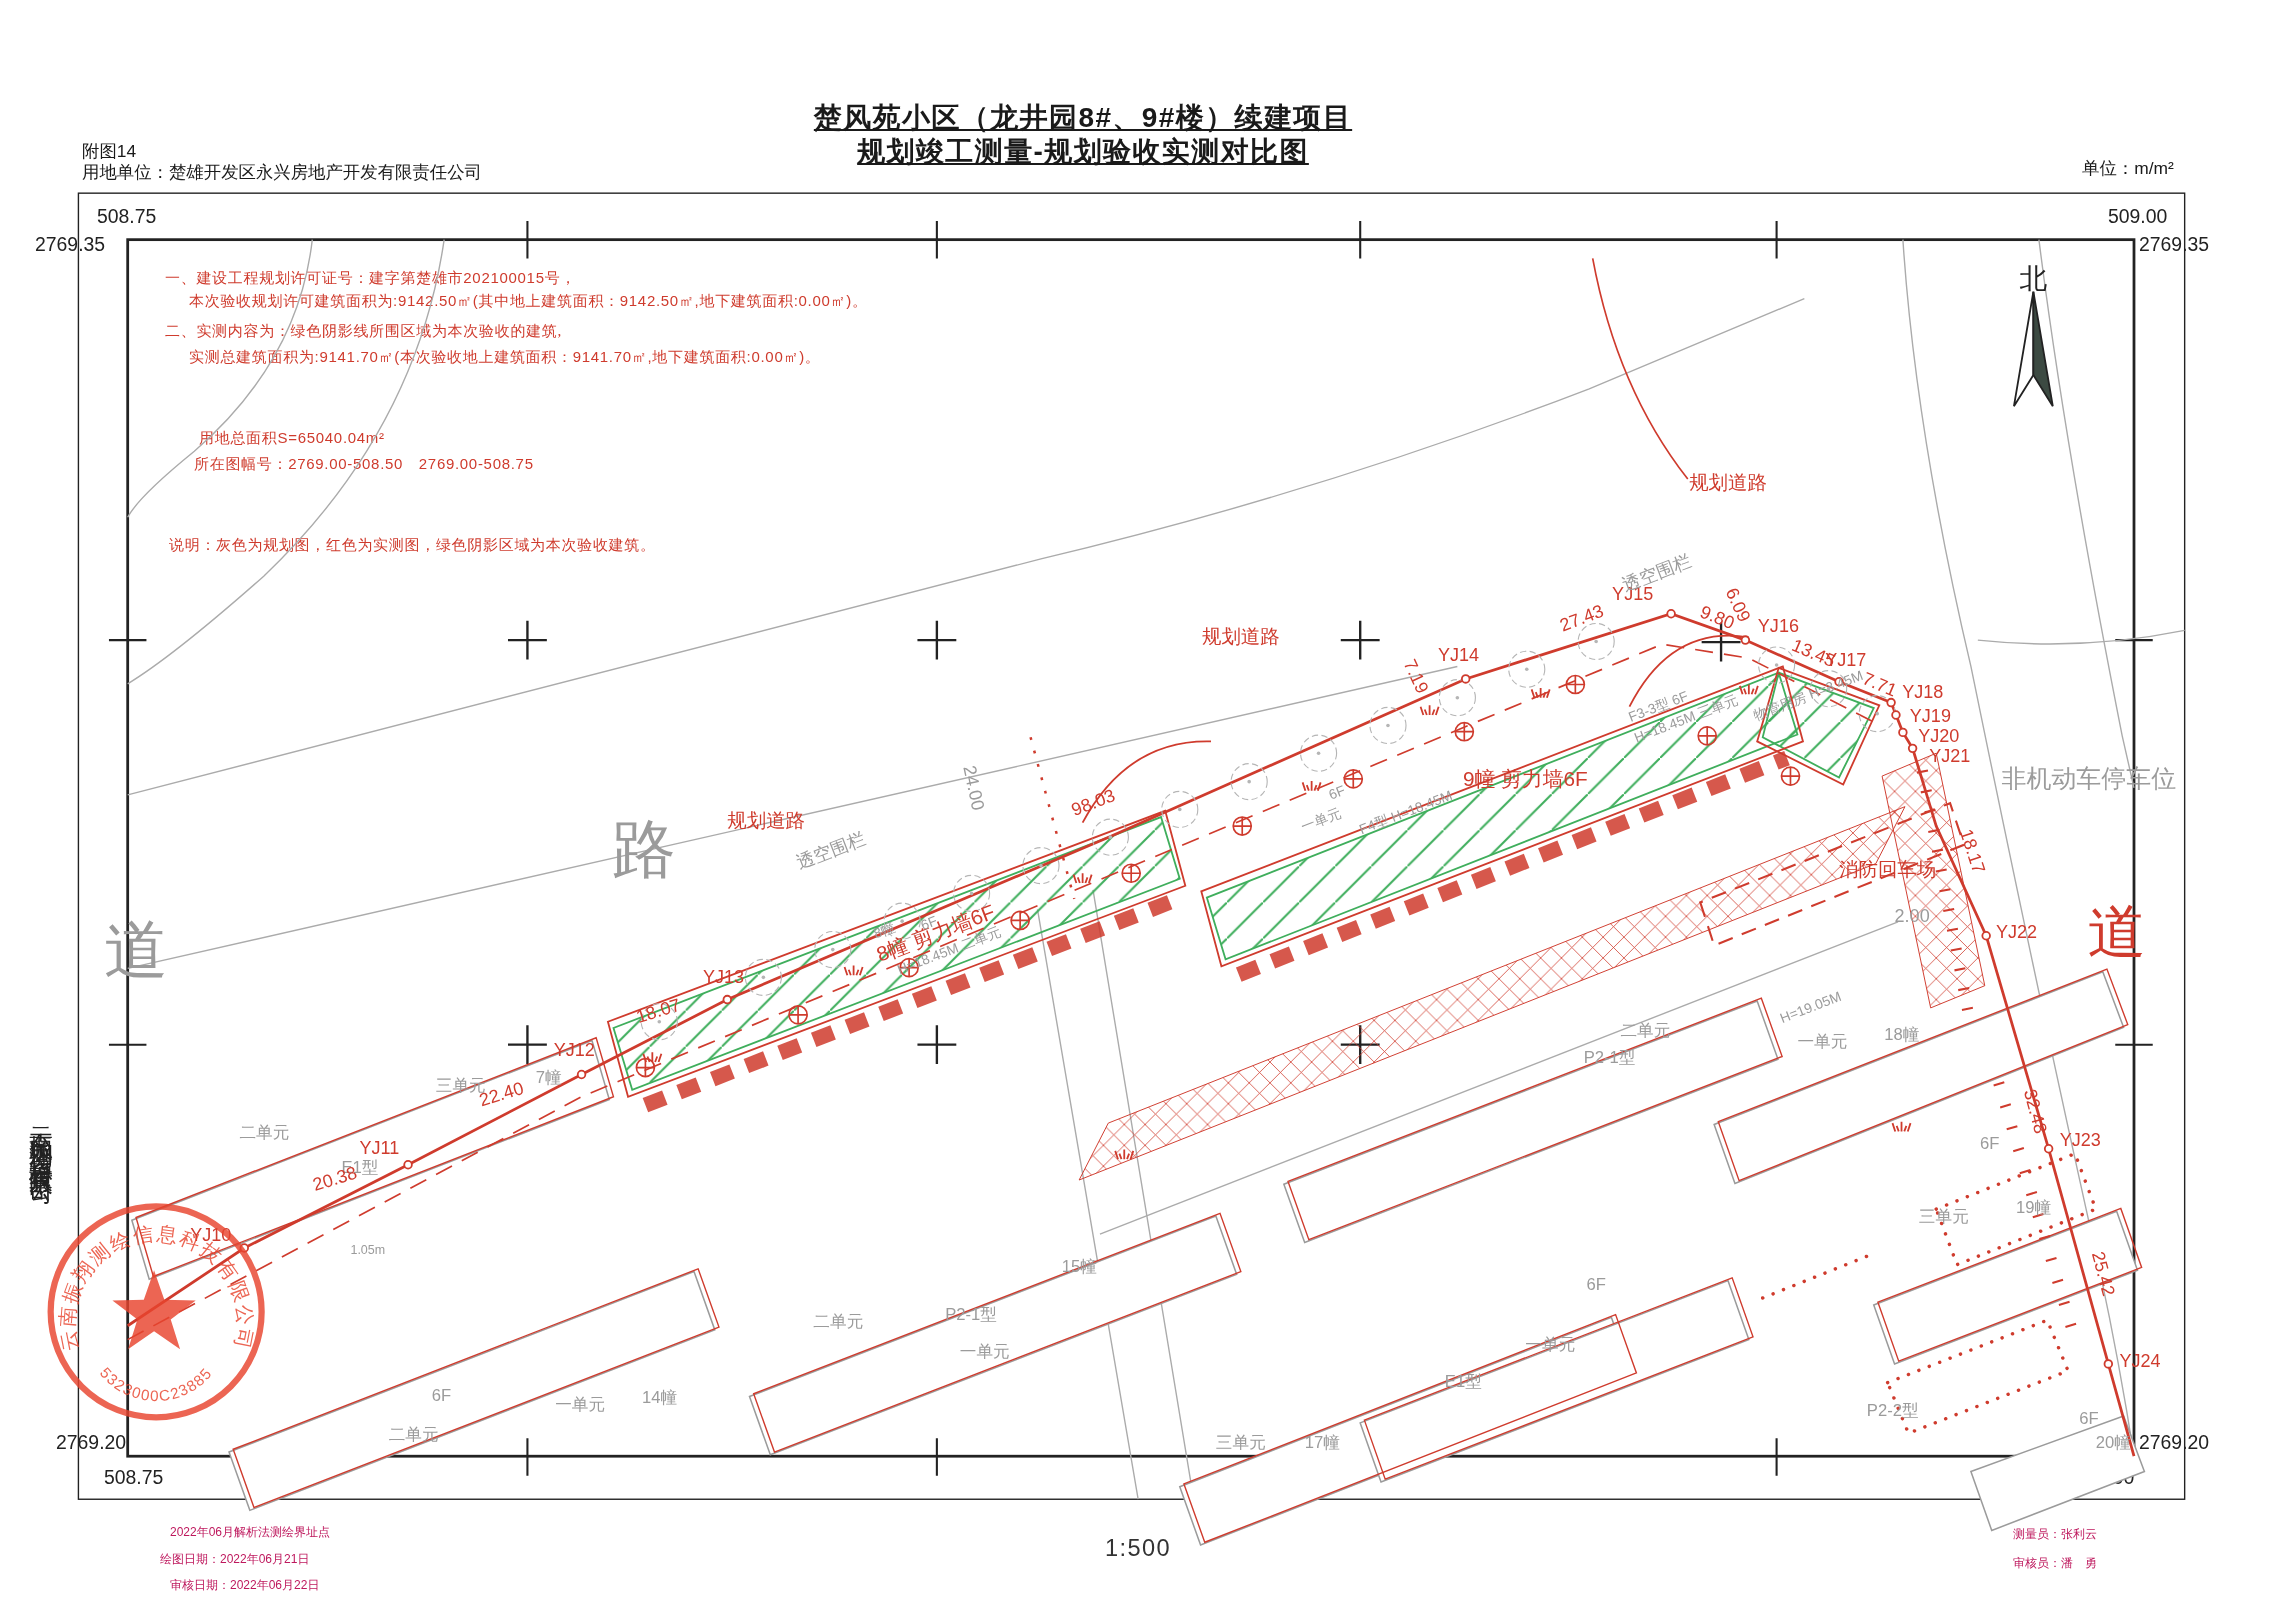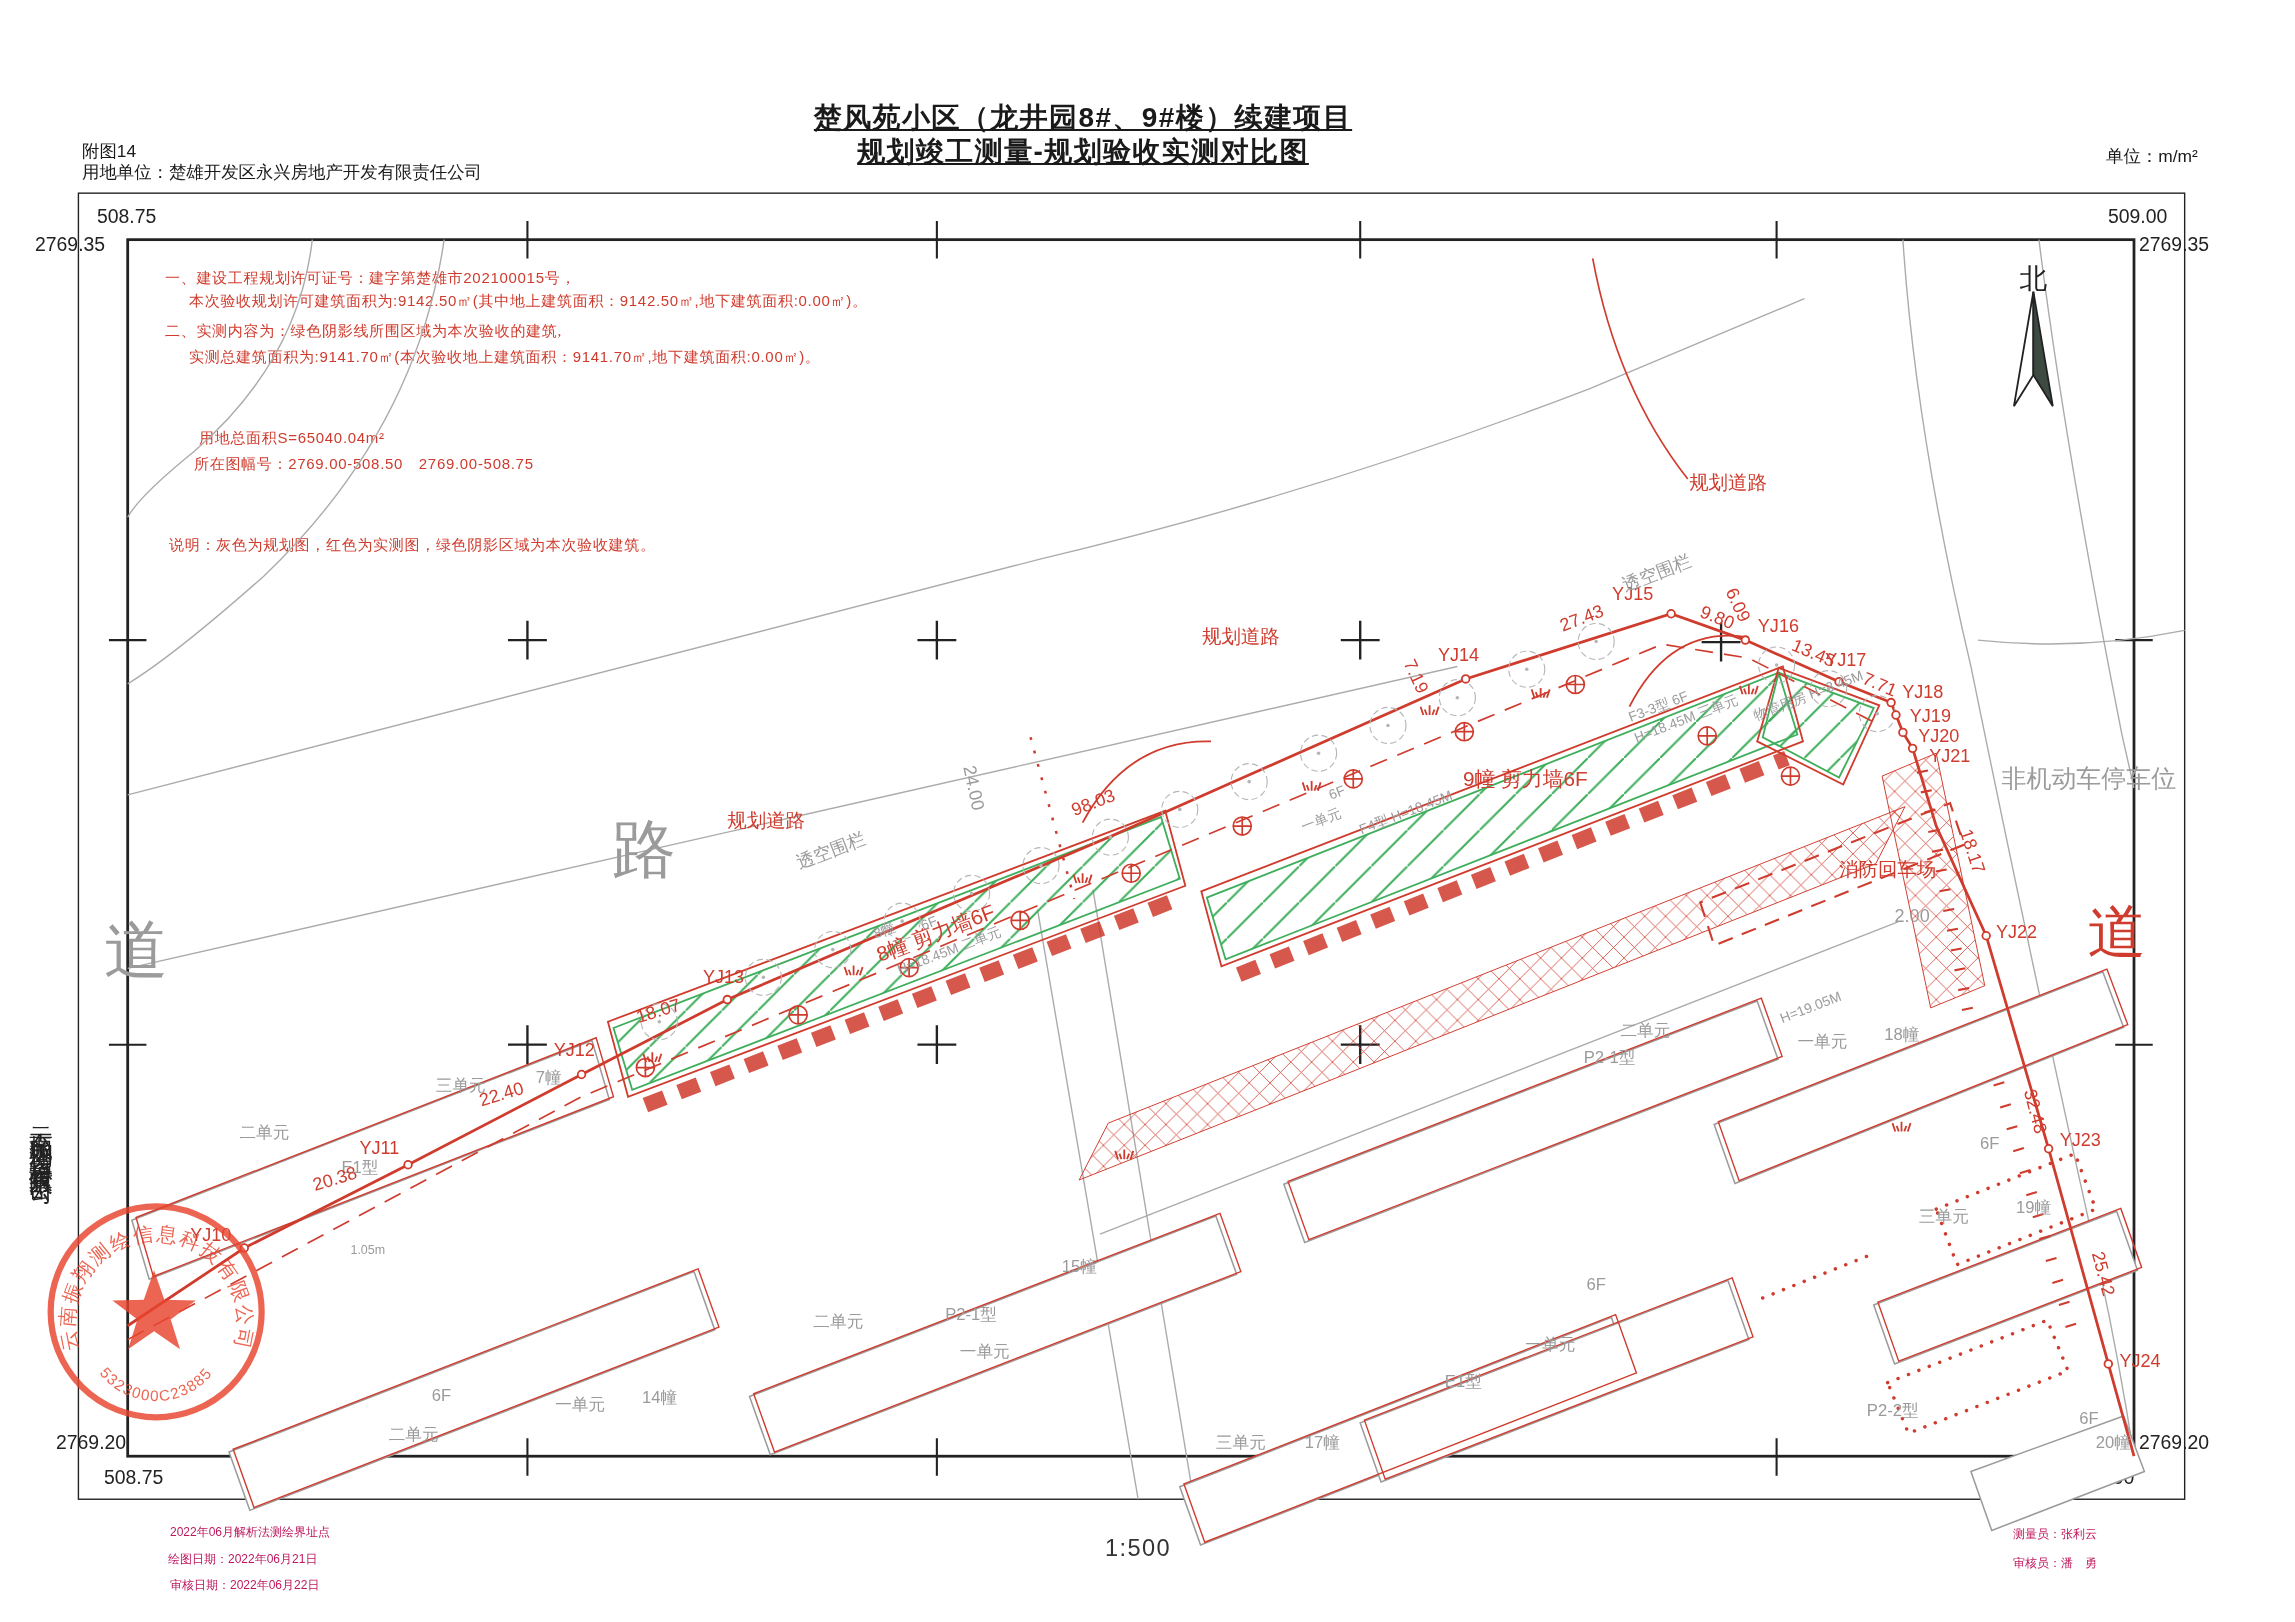--- a/index.html
+++ b/index.html
@@ -12,21 +12,21 @@
   .footer{font-size:12px;color:#be185d;margin-top:18px;}
   .scale{font-size:23.6px;color:#333;letter-spacing:1.4px;}
   .vert-company{writing-mode:vertical-rl;text-orientation:upright;font-size:23.6px;letter-spacing:4.2px;color:#222;}
   svg text{font-family:"Liberation Sans",sans-serif;}
 </style>
 </head>
 <body>
 
 <div class="abs hdr" style="left:82px;top:139px;">附图14</div>
 <div class="abs hdr" style="left:82px;top:160px;">用地单位：楚雄开发区永兴房地产开发有限责任公司</div>
-<div class="abs hdr" style="left:2082px;top:144px;margin-left:24px;">单位：m/m²</div>
+<div class="abs hdr" style="left:2082px;top:156px;">单位：m/m²</div>
 <div class="abs title" style="left:1083px;top:99px;">楚风苑小区（龙井园8#、9#楼）续建项目</div>
 <div class="abs title" style="left:1083px;top:133px;">规划竣工测量-规划验收实测对比图</div>
 
 <div class="abs corner" style="left:97px;top:205px;">508.75</div>
 <div class="abs corner" style="left:35px;top:233px;">2769.35</div>
 <div class="abs corner" style="left:2108px;top:205px;">509.00</div>
 <div class="abs corner" style="left:2139px;top:233px;">2769.35</div>
 <div class="abs corner" style="left:56px;top:1431px;">2769.20</div>
 <div class="abs corner" style="left:104px;top:1466px;">508.75</div>
 <div class="abs corner" style="left:2139px;top:1431px;">2769.20</div>
@@ -312,18 +312,18 @@
     </text>
     <text font-size="22" fill="#e8442e" letter-spacing="2">
       <textPath href="#sealArcBottom" startOffset="50%" text-anchor="middle">5323000C23885</textPath>
     </text>
   </g>
 </svg>
 
 <div class="abs vert-company" style="left:25px;top:1109px;height:375px;">云南振翔测绘信息科技有限公司</div>
 
 <div class="abs footer" style="left:170px;top:1506px;">2022年06月解析法测绘界址点</div>
-<div class="abs footer" style="left:168px;top:1533px;text-align:center;">绘图日期：2022年06月21日</div>
+<div class="abs footer" style="left:160px;top:1533px;text-align:center;">绘图日期：2022年06月21日</div>
 <div class="abs footer" style="left:170px;top:1559px;">审核日期：2022年06月22日</div>
 <div class="abs scale" style="left:1105px;top:1535px;">1:500</div>
 <div class="abs footer" style="left:2013px;top:1508px;">测量员：张利云</div>
 <div class="abs footer" style="left:2013px;top:1537px;">审核员：潘　勇</div>
 
 
 </body></html>

